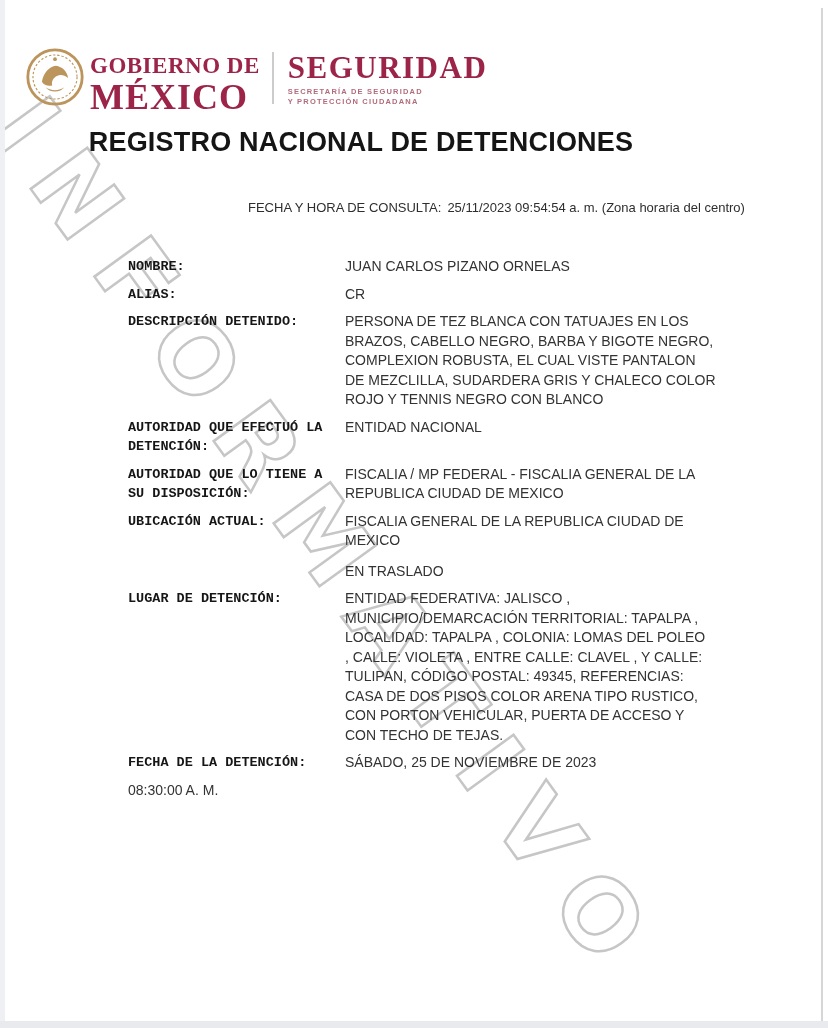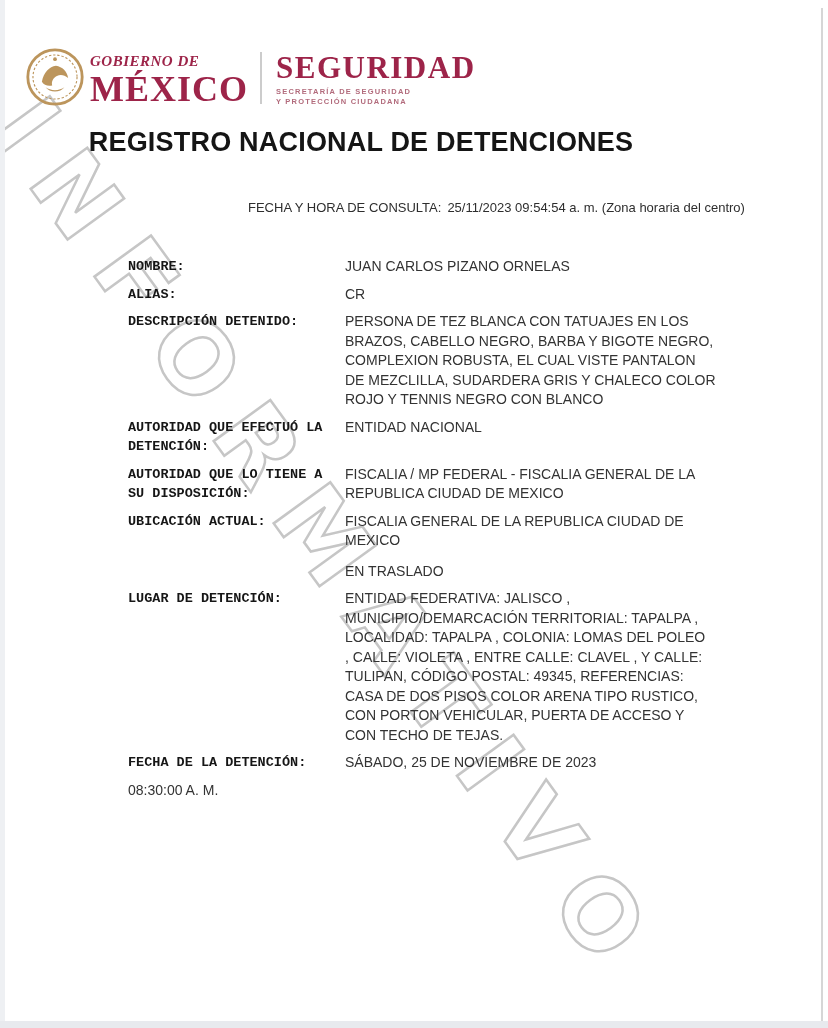--- a/index.html
+++ b/index.html
@@ -12,21 +12,21 @@
     transform:rotate(54deg); transform-origin:0 0;
     font-family:"DejaVu Sans", sans-serif; font-weight:700;
     font-size:96px; letter-spacing:28px; white-space:nowrap;
     color:#ffffff; -webkit-text-stroke:2.5px #c3c3c3; opacity:.95; }
 
   
   .header { position:absolute; left:25px; top:46px; z-index:2; display:flex; align-items:flex-start; }
   .seal { width:60px; height:62px; flex:0 0 auto; }
   .brand { margin-left:5px; margin-top:8px; color:#9d2449;
     font-family:"Liberation Serif", serif; font-weight:700; line-height:1; }
-  .brand .t1 { font-size:15px; letter-spacing:.5px;font-style:italic; }
+  .brand .t1 { font-size:23px; letter-spacing:.5px; }
   .brand .t2 { font-size:36px; letter-spacing:1px; margin-top:2px; }
   .hdr-div { width:2px; height:52px; background:#cccccc; margin:6px 14px 0 12px; }
   .agency { margin-top:6px; }
   .agency .nm { color:#9d2449; font-family:"Liberation Serif", serif; font-weight:700;
     font-size:31px; letter-spacing:1.5px; line-height:1;text-align:center; }
   .agency .sub { margin-top:4px; color:#b26b7c; font-size:7.5px; letter-spacing:1.2px;
     font-weight:700; line-height:1.35; }
 
   
   .doc-title { position:absolute; left:0; top:127px; width:722px; z-index:2;

